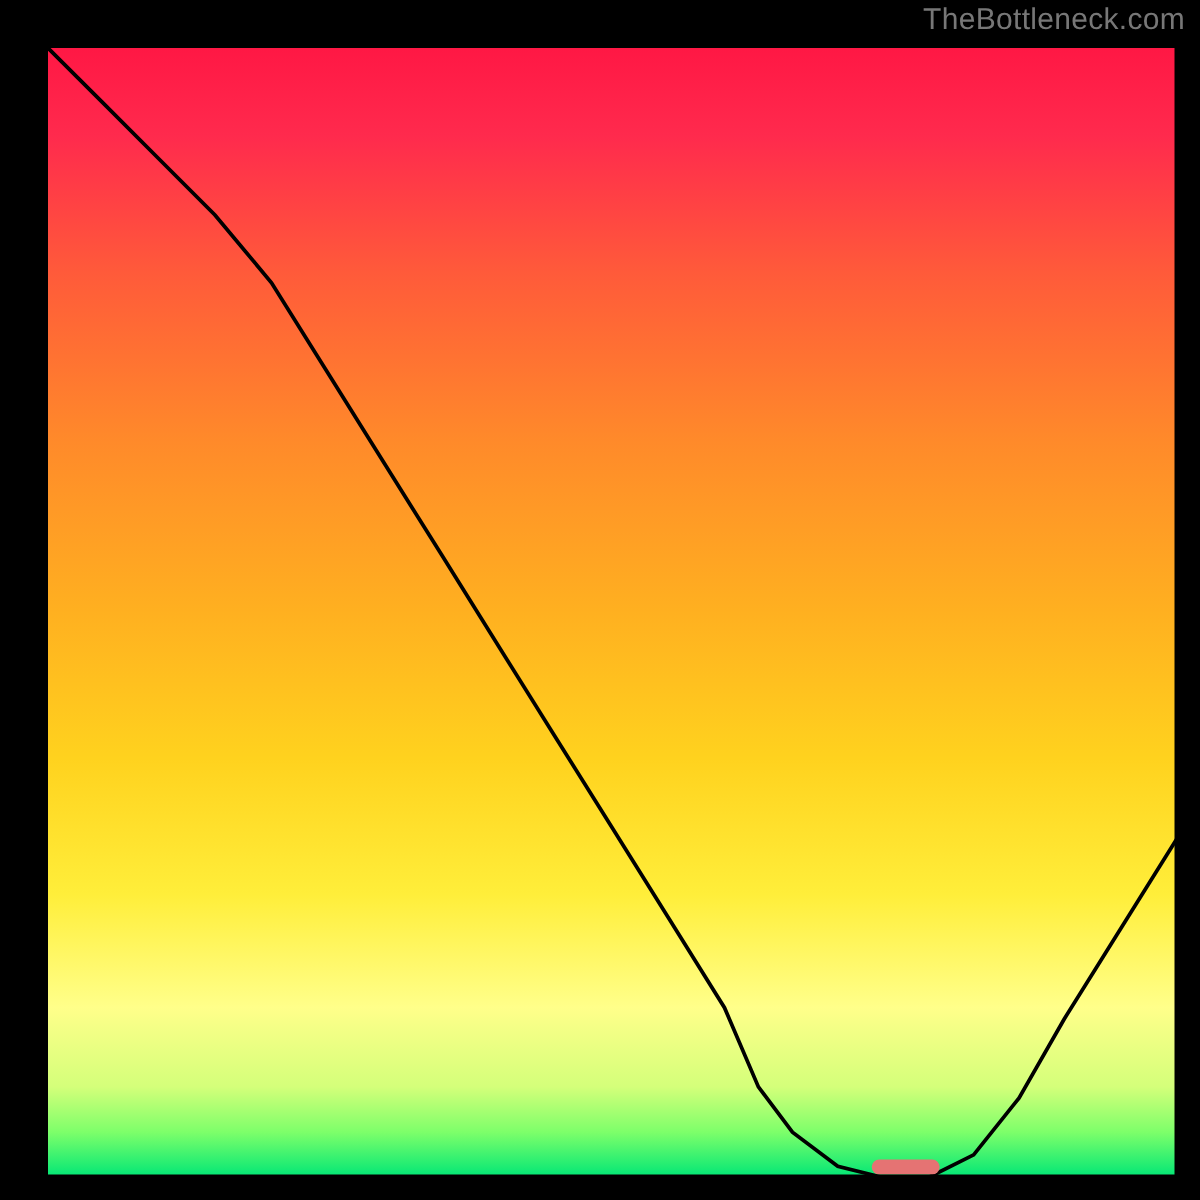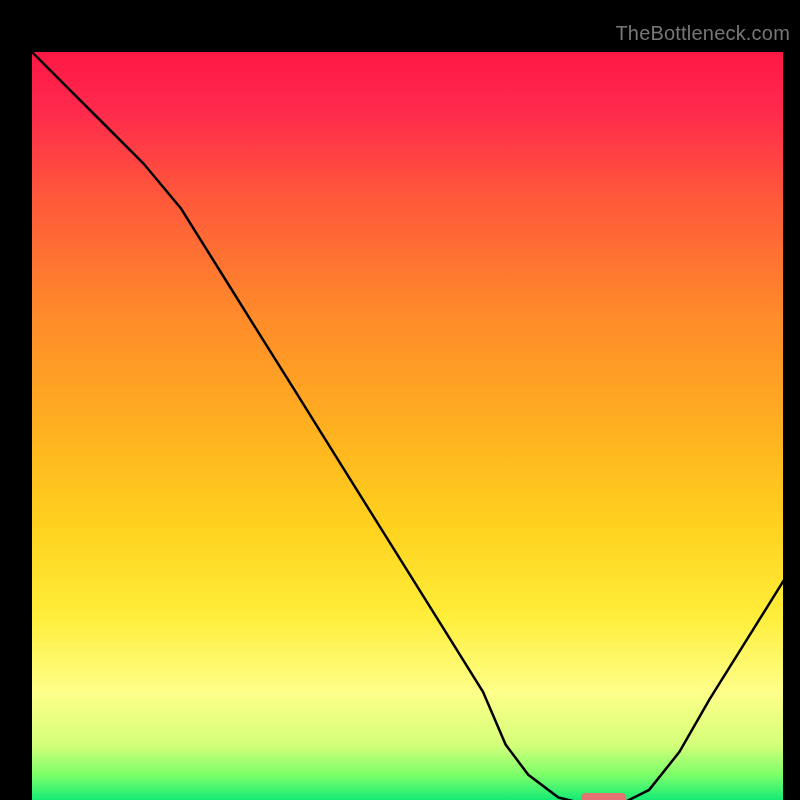--- a/index.html
+++ b/index.html
@@ -9,21 +9,20 @@
     height: 800px;
     background: #000;
     font-family: Arial, Helvetica, sans-serif;
     overflow: hidden;
   }
   .frame {
     position: absolute;
     left: 0; top: 0;
     width: 800px; height: 564px;
     box-sizing: border-box;
-    margin-top: 20px;
   }
   .attribution {
     position: absolute;
     top: 2px;
     right: 10px;
     color: #777;
     font-size: 20px;
     font-weight: 500;
     letter-spacing: 0.2px;
   }

